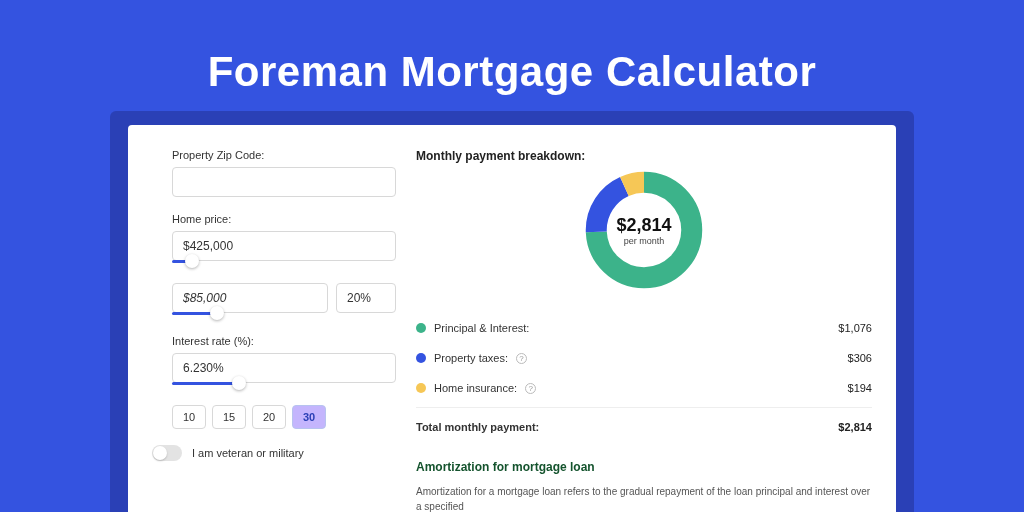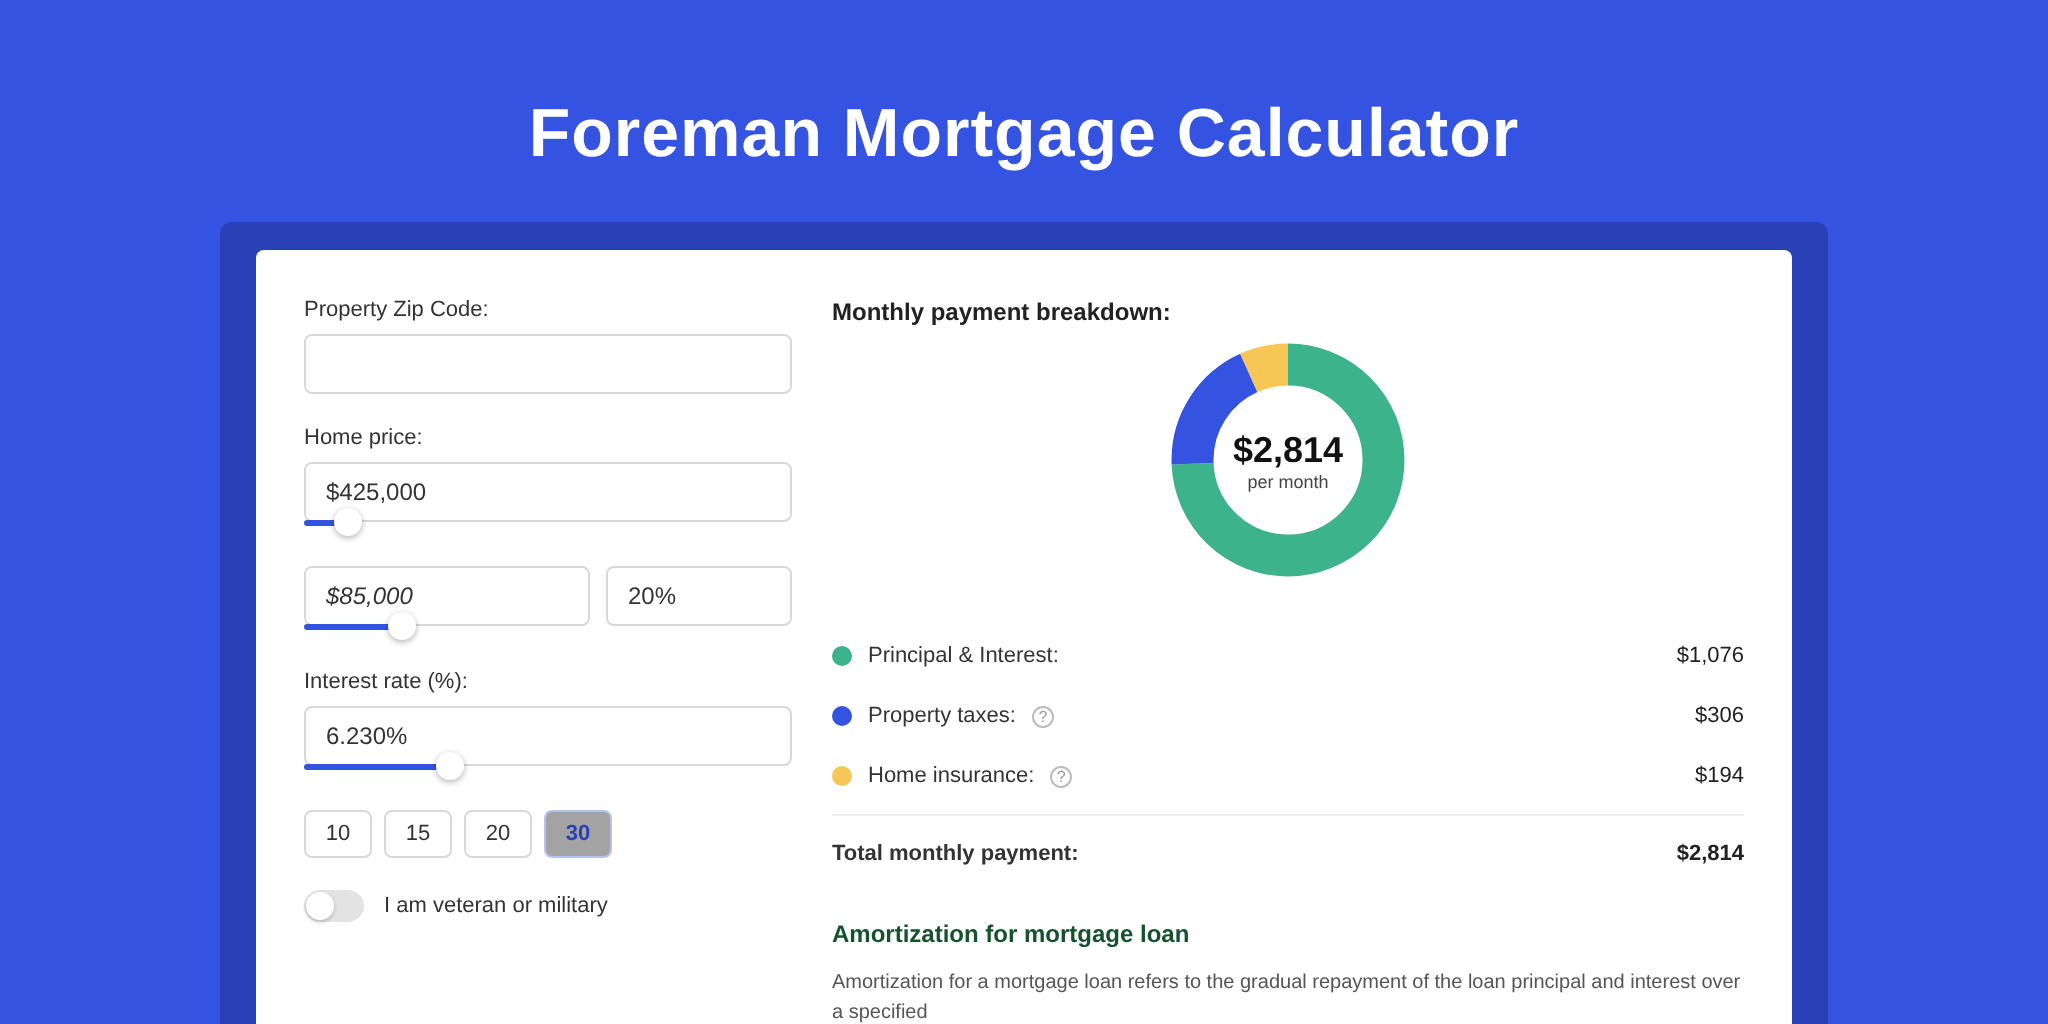--- a/index.html
+++ b/index.html
@@ -6,21 +6,21 @@
   body {
     font-family: -apple-system, BlinkMacSystemFont, "Segoe UI", Arial, sans-serif;
     background: #3453e0;
     width: 1024px;
     height: 512px;
     overflow: hidden;
   }
   .page-title {
     text-align: center;
     color: #fff;
-    font-size: 34px;
+    font-size: 42px;
     font-weight: 700;
     padding: 48px 0 28px 0;
     letter-spacing: 0.5px;
   }
   .shadow-frame {
     position: absolute;
     top: 111px;
     left: 110px;
     width: 804px;
     height: 420px;
@@ -49,21 +49,21 @@
   }
   .text-input {
     width: 100%;
     height: 30px;
     border: 1px solid #d8d8d8;
     border-radius: 4px;
     font-size: 12px;
     padding: 0 10px;
     color: #333;
   }
-  .field-block { margin-bottom: 16px; }
+  .field-block { margin-bottom: 16px; margin-left: 20px; }
   .slider-wrap {
     position: relative;
     height: 8px;
     margin-top: -2px;
   }
   .slider-track {
     position: absolute;
     top: 1px;
     left: 0;
     height: 3px;
@@ -75,37 +75,37 @@
     top: -5px;
     width: 14px;
     height: 14px;
     background: #fff;
     border-radius: 50%;
     box-shadow: 0 1px 3px rgba(0,0,0,0.3);
     transform: translateX(-50%);
   }
   .dp-row { display: flex; gap: 8px; }
   .dp-amount { flex: 1; font-style: italic; }
-  .dp-pct { width: 93px; }
+  .dp-pct { width: 60px; }
   .period-row { display: flex; gap: 6px; }
   .period-btn {
     width: 34px;
     height: 24px;
     border: 1px solid #d8d8d8;
     border-radius: 4px;
     background: #fff;
     font-size: 11px;
     color: #333;
     display: flex;
     align-items: center;
     justify-content: center;
     cursor: pointer;
   }
   .period-btn.selected {
-    background: #a3a3a3;
+    background: #c4b5fd;
     border-color: #b7c3ef;
     color: #2a40b6;
     font-weight: 600;
   }
   .toggle-row {
     display: flex;
     align-items: center;
     gap: 10px;
     margin-top: 16px;
   }

